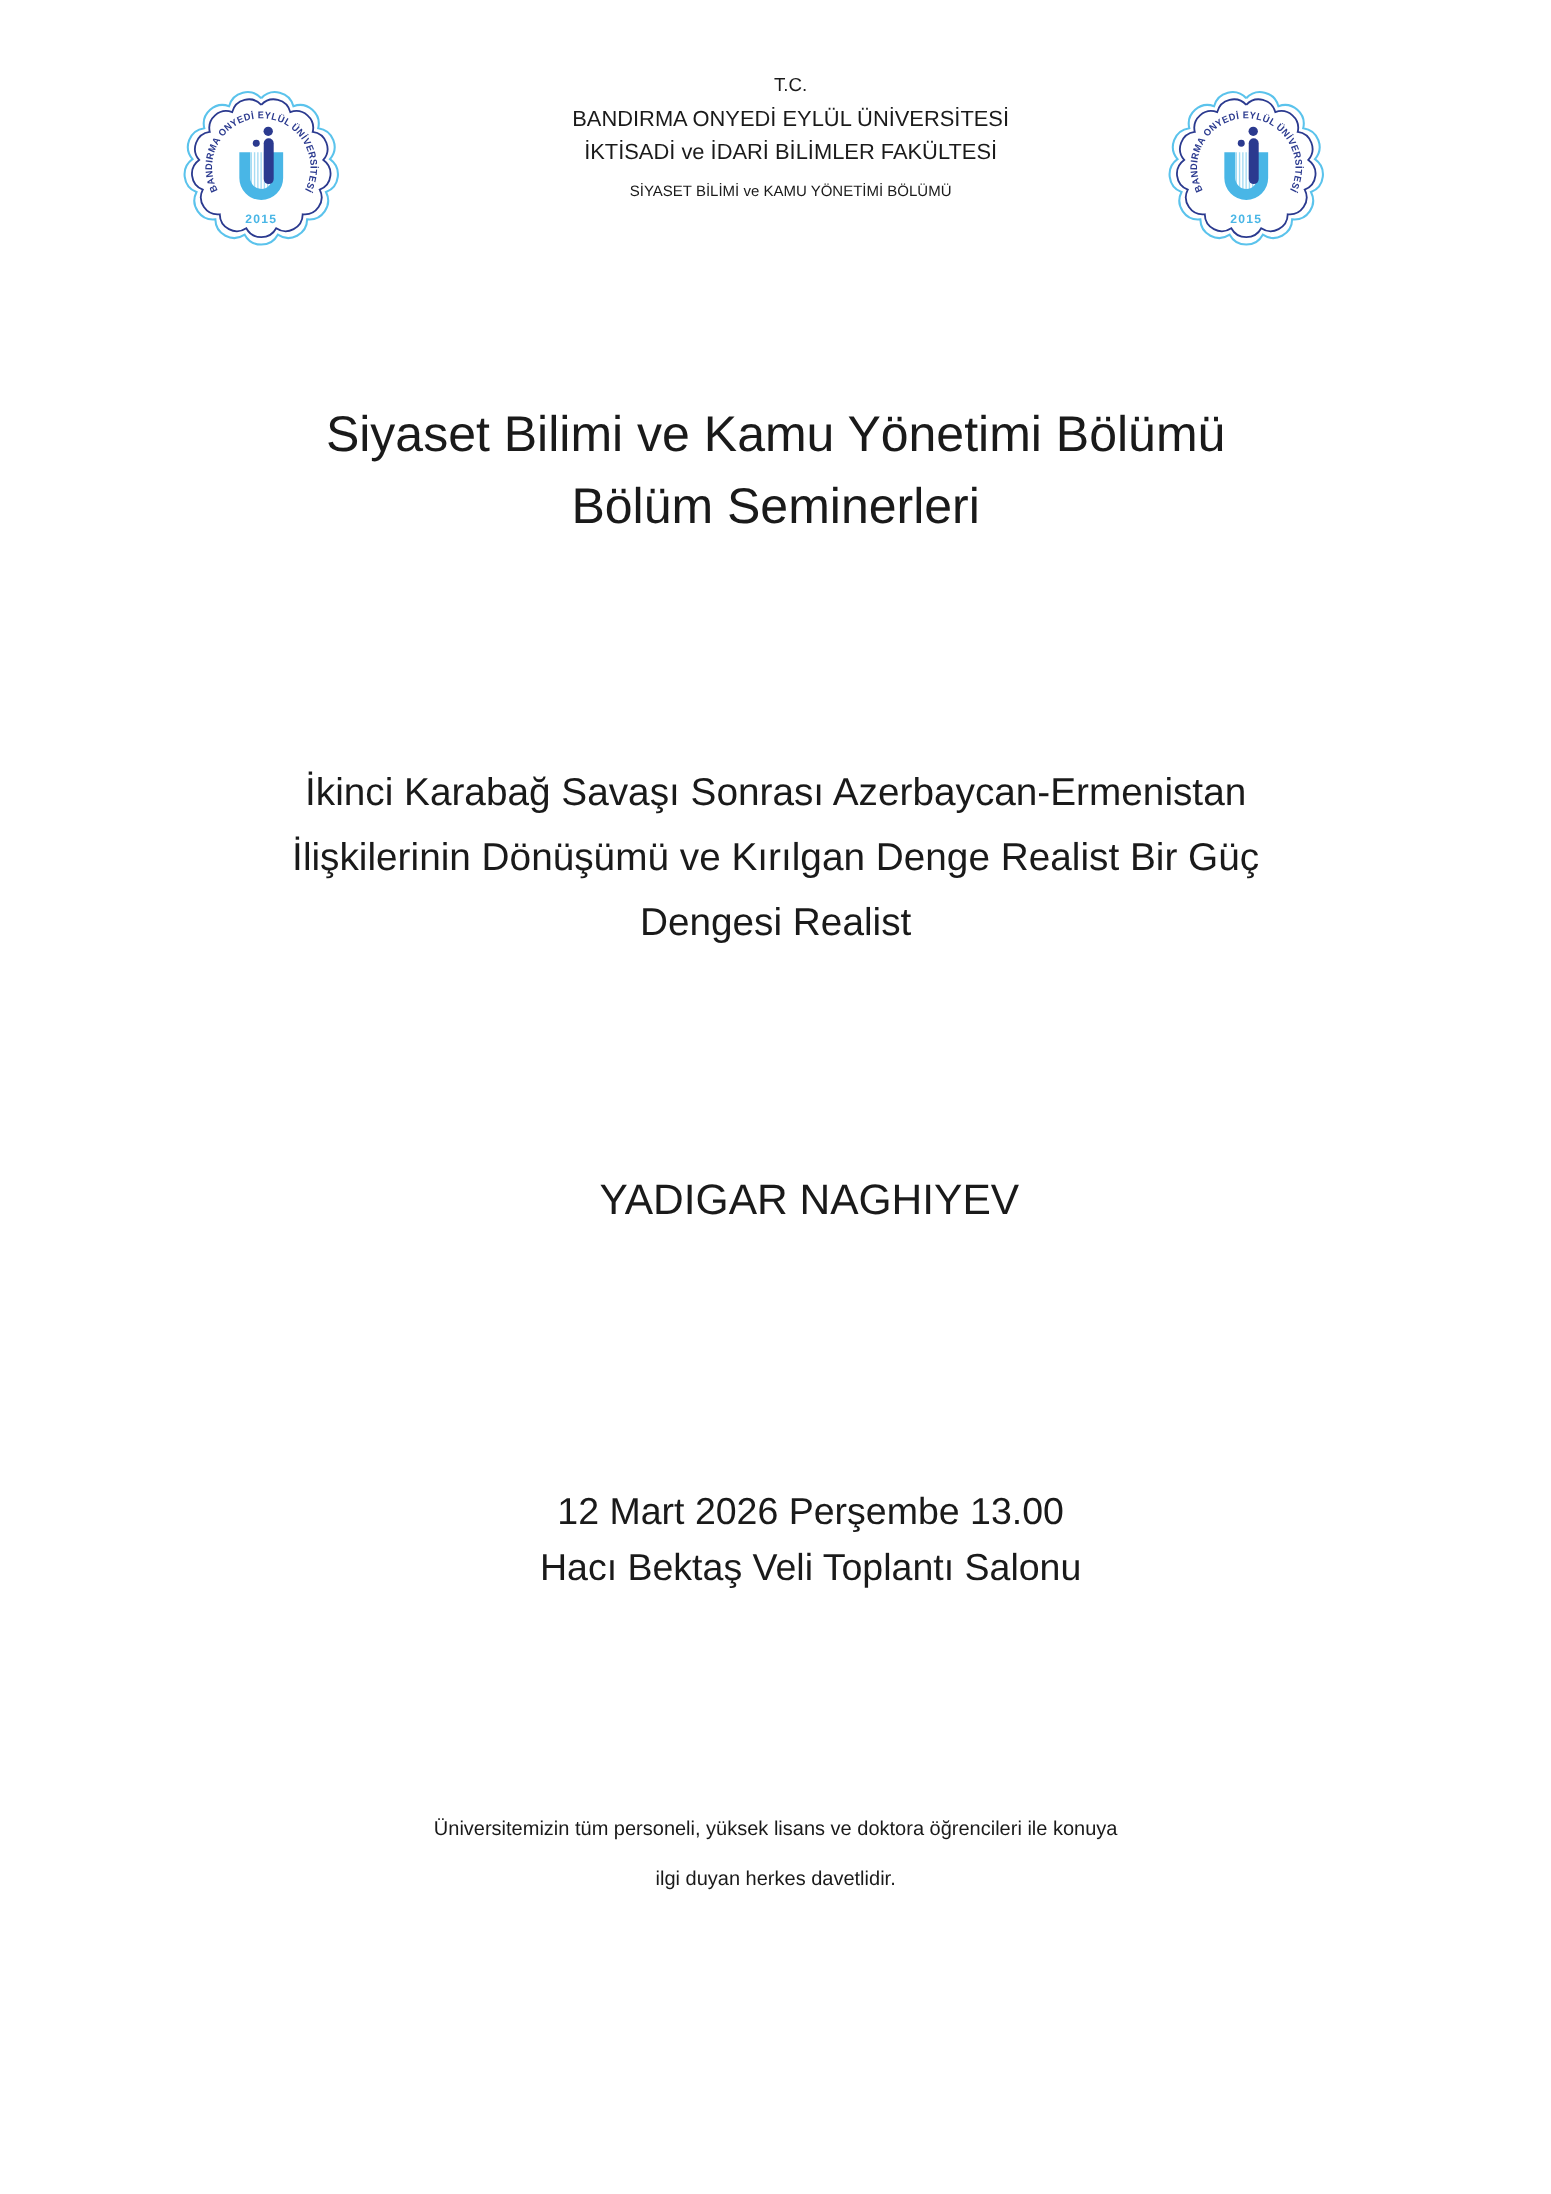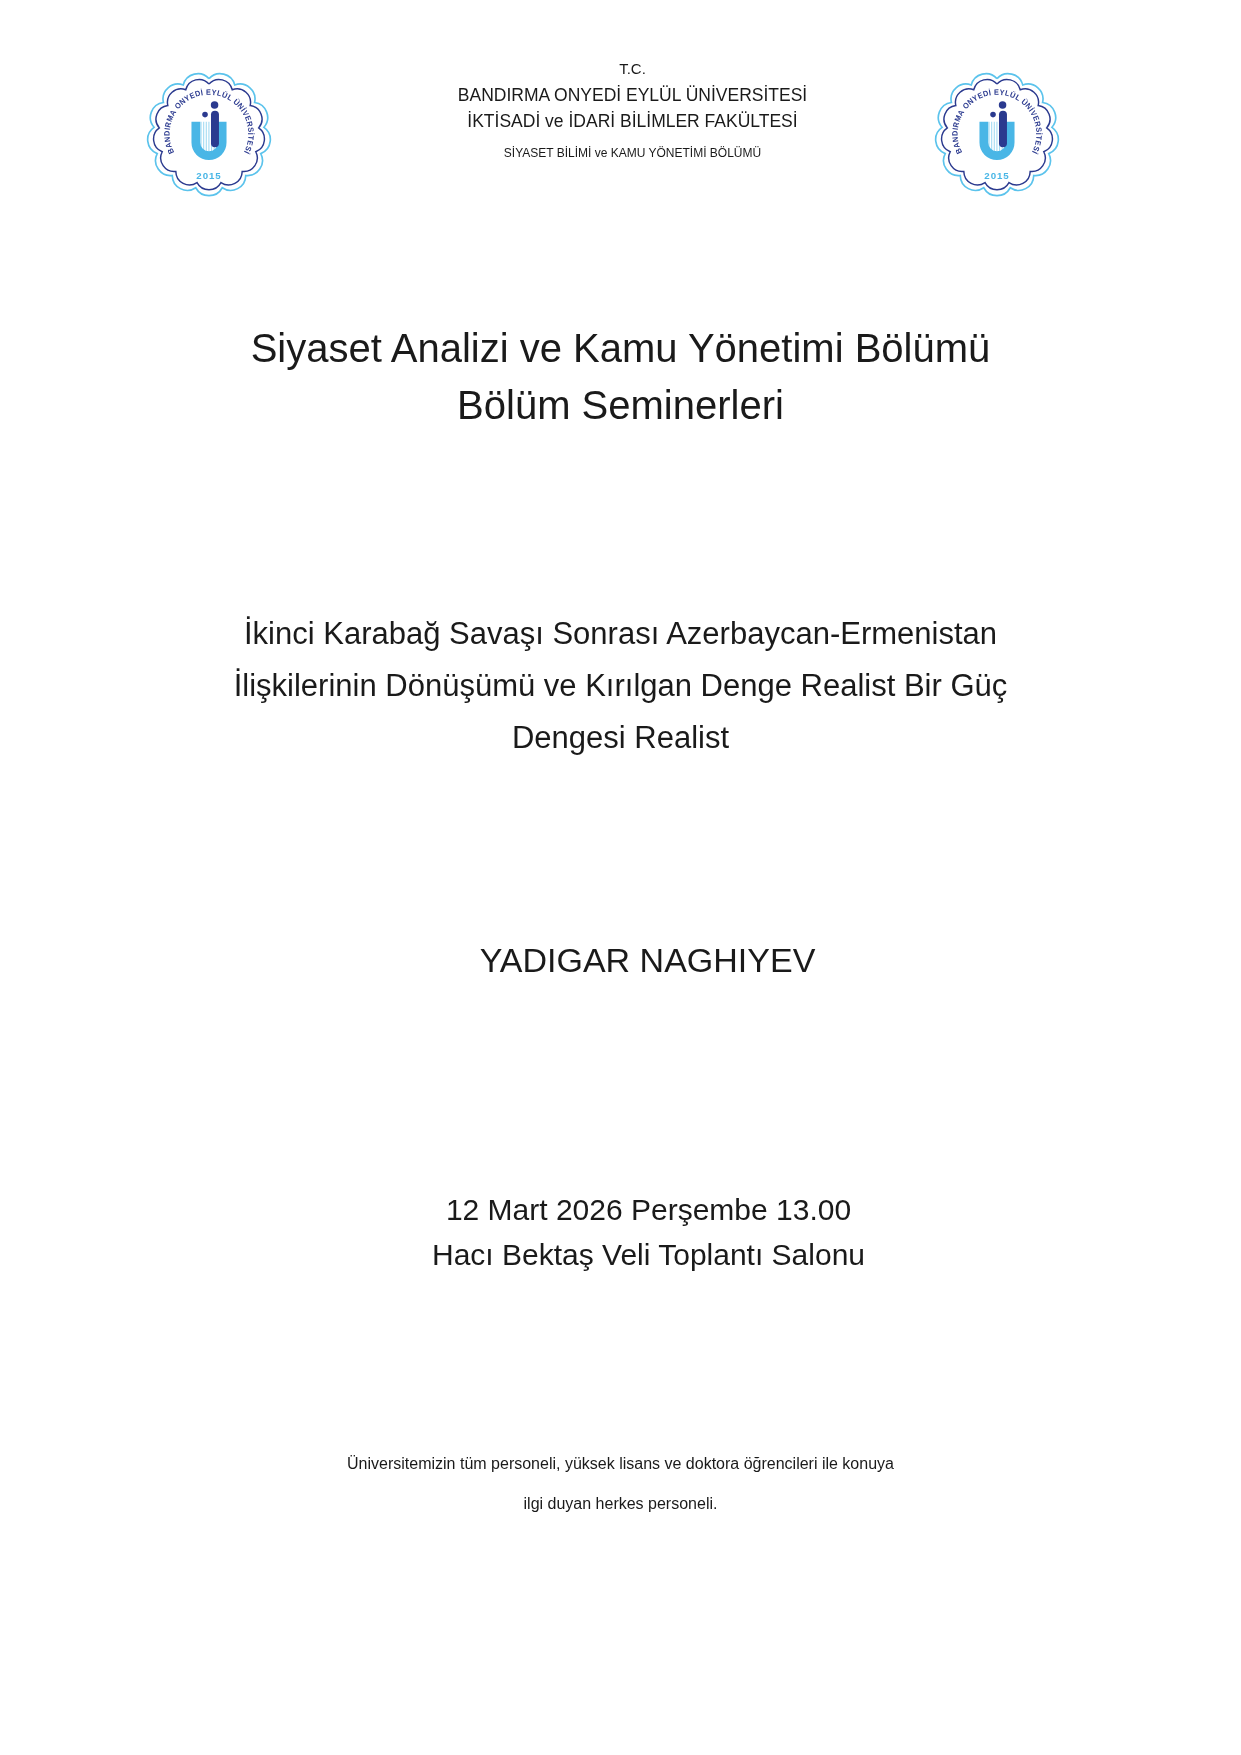--- a/index.html
+++ b/index.html
@@ -69,35 +69,35 @@
   </svg>
 
   <div class="centered header-text">
     <div class="h-tc">T.C.</div>
     <div class="h-line">BANDIRMA ONYEDİ EYLÜL ÜNİVERSİTESİ</div>
     <div class="h-line">İKTİSADİ ve İDARİ BİLİMLER FAKÜLTESİ</div>
     <div class="h-dept">SİYASET BİLİMİ ve KAMU YÖNETİMİ BÖLÜMÜ</div>
   </div>
 
   <div class="centered main-title">
-    <div>Siyaset Analizi ve Kamu Yönetimi Bölümü</div>
+    <div>Siyaset Bilimi ve Kamu Yönetimi Bölümü</div>
     <div>Bölüm Seminerleri</div>
   </div>
 
   <div class="centered seminar-title">
     <div>İkinci Karabağ Savaşı Sonrası Azerbaycan-Ermenistan</div>
     <div>İlişkilerinin Dönüşümü ve Kırılgan Denge Realist Bir Güç</div>
     <div>Dengesi Realist</div>
   </div>
 
   <div class="centered speaker">YADIGAR NAGHIYEV</div>
 
   <div class="centered datetime">
     <div>12 Mart 2026 Perşembe 13.00</div>
     <div>Hacı Bektaş Veli Toplantı Salonu</div>
   </div>
 
   <div class="centered footer-note">
     <div>Üniversitemizin tüm personeli, yüksek lisans ve doktora öğrencileri ile konuya</div>
-    <div>ilgi duyan herkes personeli.</div>
+    <div>ilgi duyan herkes davetlidir.</div>
   </div>
 
 </div>
 
 </body></html>

